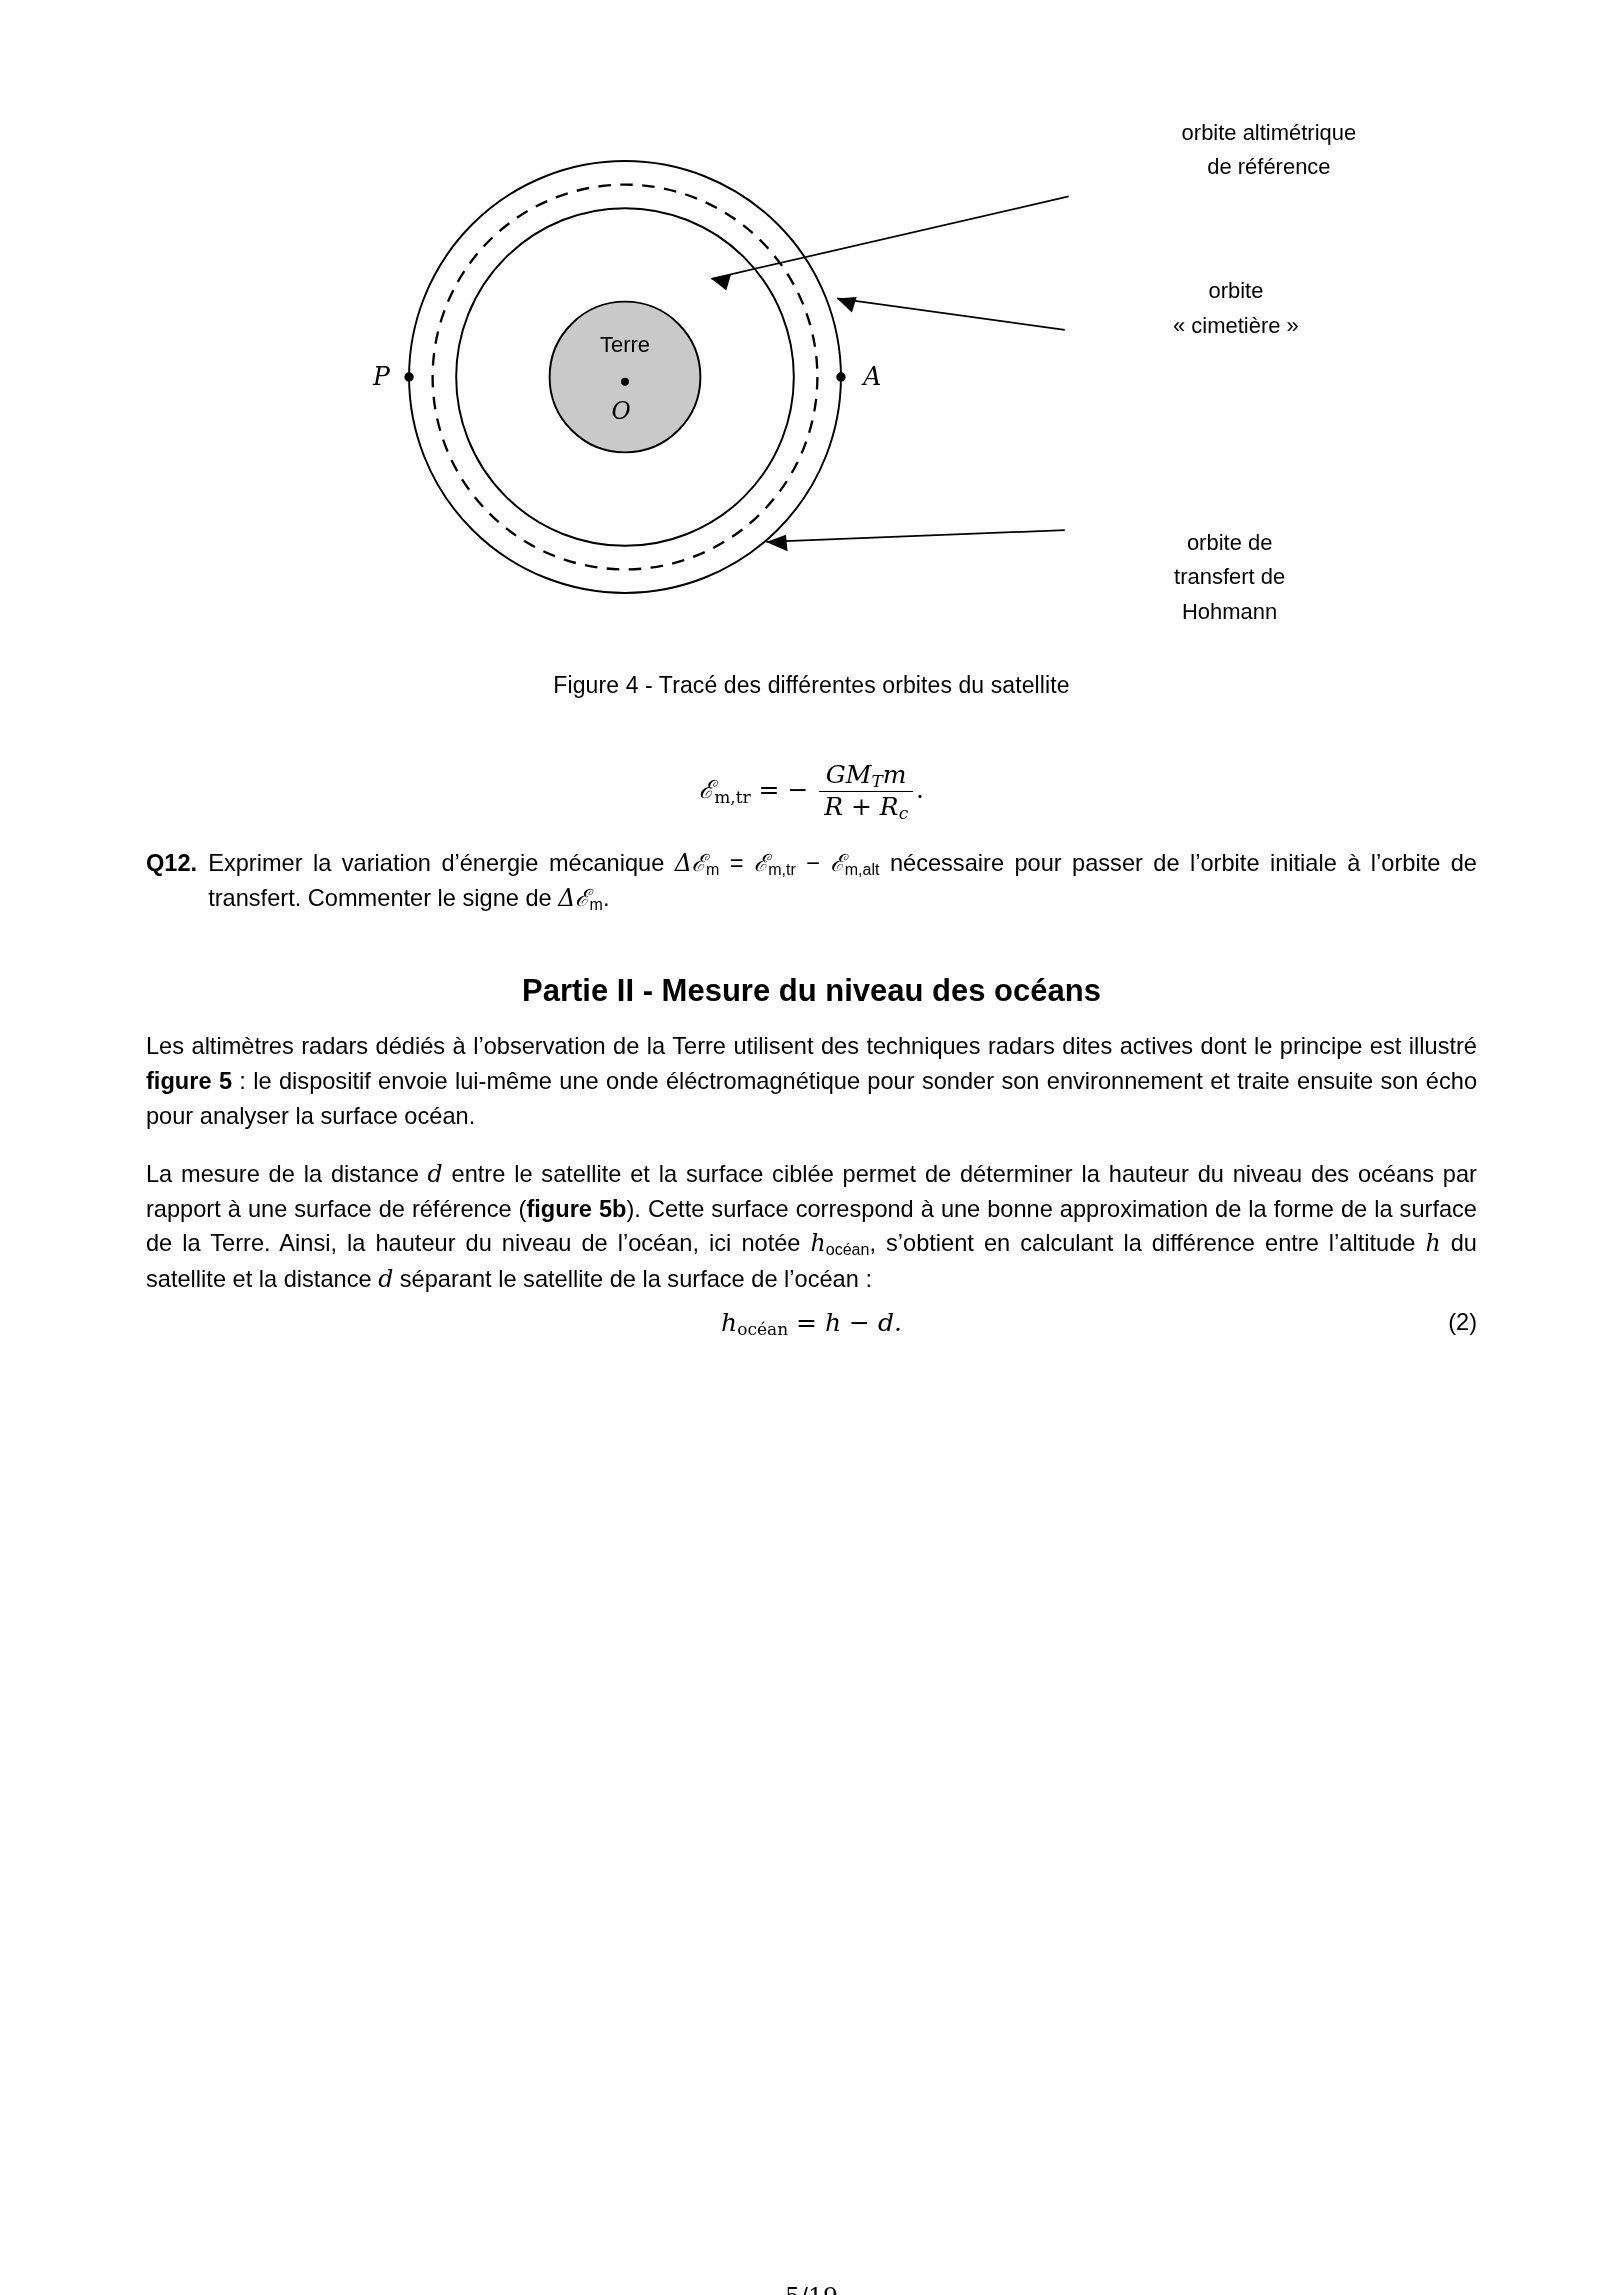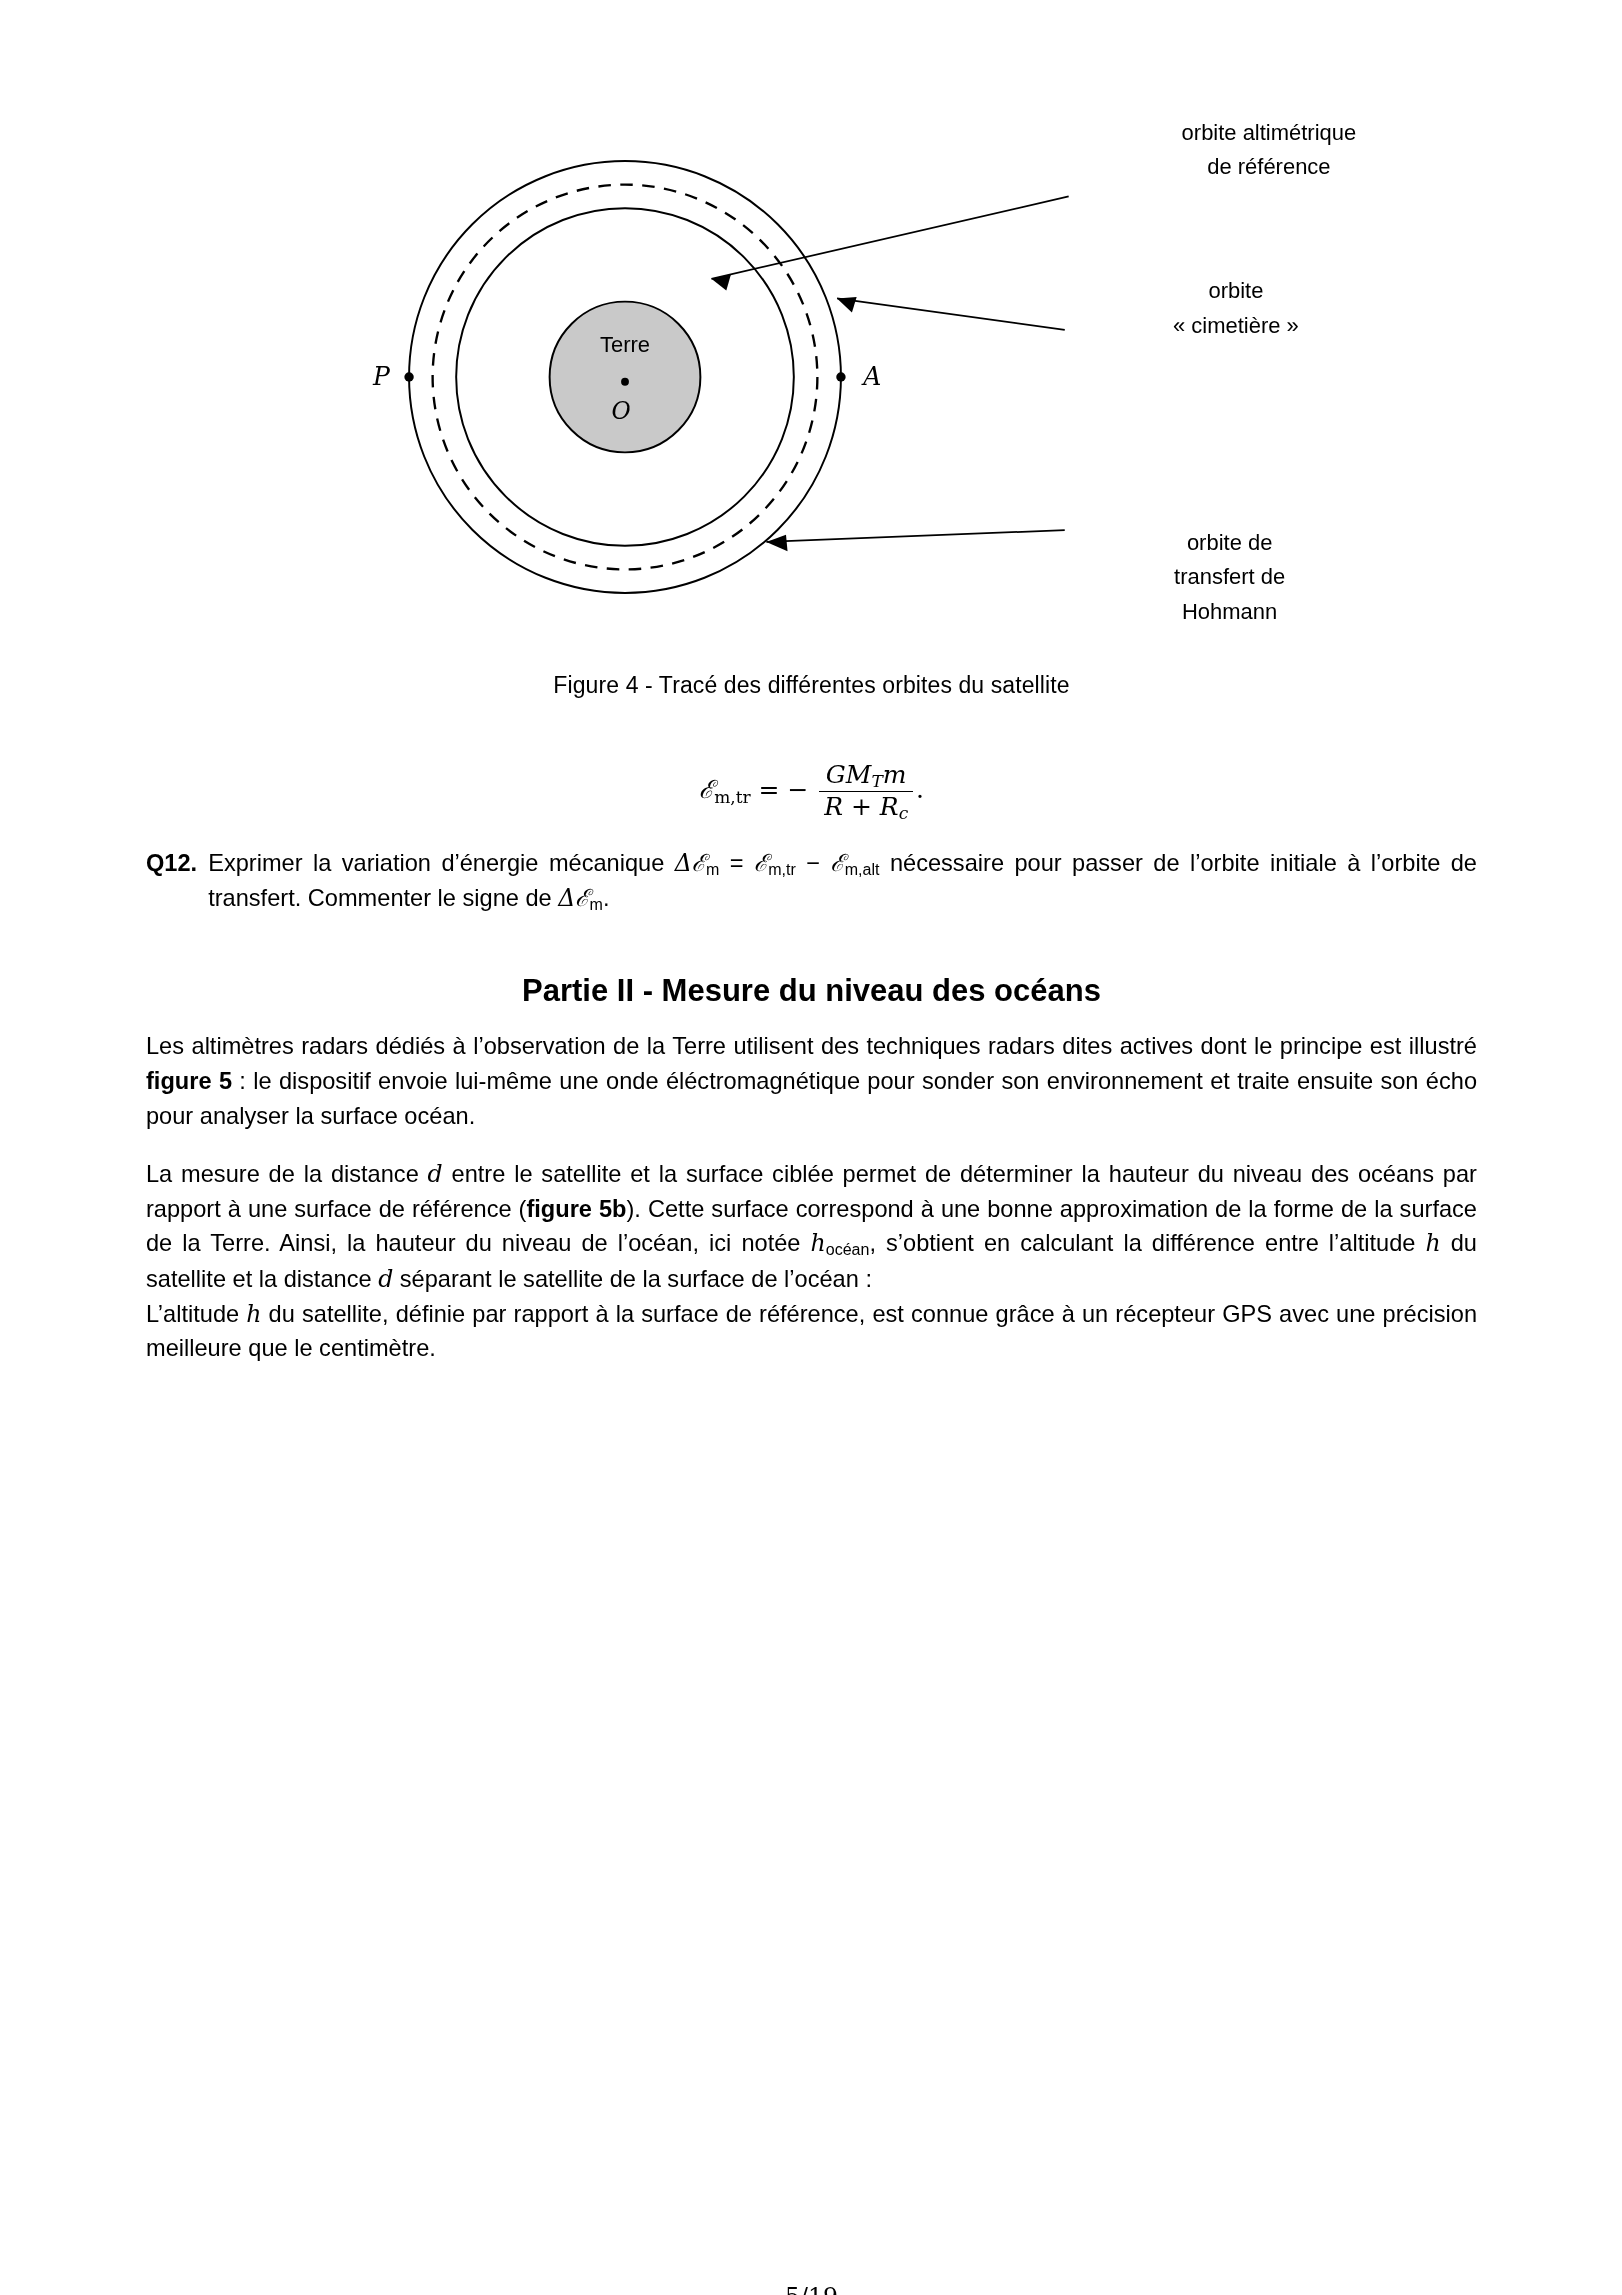--- a/index.html
+++ b/index.html
@@ -203,23 +203,25 @@
   <div class="part-title">Partie II - Mesure du niveau des océans</div>
 
   <p class="para">
     <span>Les altimètres radars dédiés à l’observation de la Terre utilisent des techniques radars dites actives dont le principe est illustré </span><b>figure 5</b><span> : le dispositif envoie lui-même une onde éléctromagnétique pour sonder son environnement et traite ensuite son écho pour analyser la surface océan.</span>
   </p>
 
   <p class="para tight">
     <span>La mesure de la distance </span><span class="mi">d</span><span> entre le satellite et la surface ciblée permet de déterminer la hauteur du niveau des océans par rapport à une surface de référence (</span><b>figure 5b</b><span>). Cette surface correspond à une bonne approximation de la forme de la surface de la Terre. Ainsi, la hauteur du niveau de l’océan, ici notée </span><span class="mi">h</span><span class="subup">océan</span><span>, s’obtient en calculant la différence entre l’altitude </span><span class="mi">h</span><span> du satellite et la distance </span><span class="mi">d</span><span> séparant le satellite de la surface de l’océan :</span>
   </p>
 
-
-  <p class="para">
-    <span>L’altitude </span><span class="mi">h</span><span> du satellite, définie par rapport à la surface de référence, est connue grâce à un récepteur GPS avec une précision meilleure que le centimètre.</span>
-  </p>
+  <div class="eq-numbered">
+    <span class="mi">h</span><span class="subup">océan</span>
+    <span class="mi">= h − d.</span>
+    <span class="eq-num">(2)</span>
+  </div>
+
 
   <div class="footer">
     <span>5/19</span>
   </div>
 
 </div>
 
 
 </body></html>

